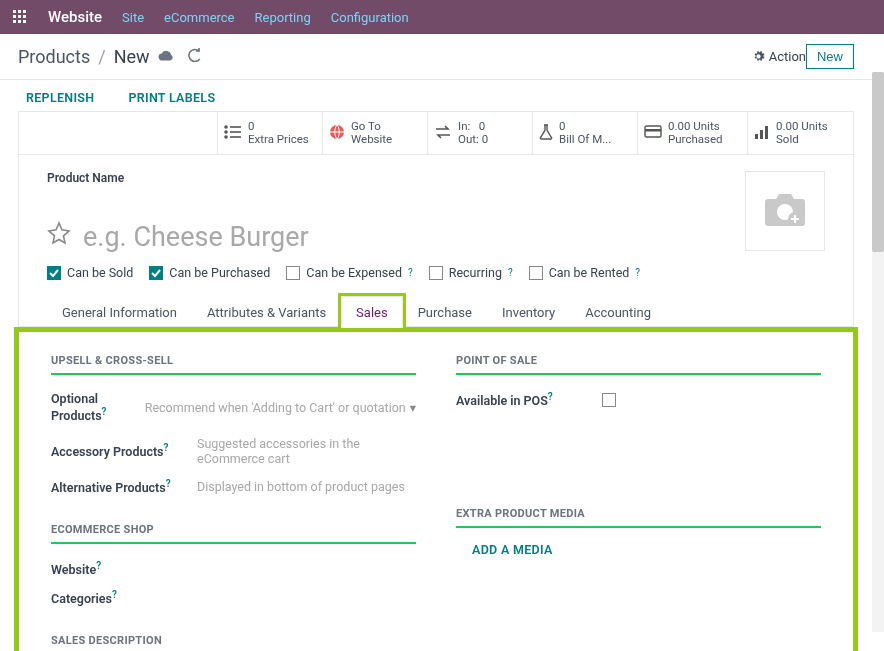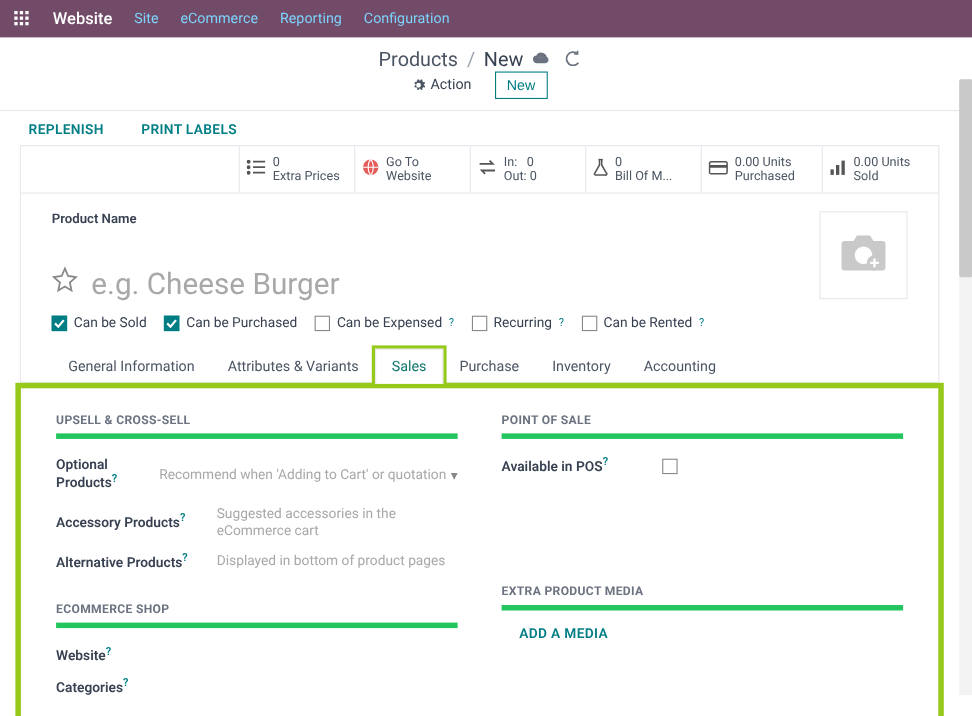--- a/index.html
+++ b/index.html
@@ -9,27 +9,27 @@
   .topbar .apps-icon { width: 16px; height: 16px; }
   .topbar .brand { font-weight: 500; font-size: 15px; }
   .topbar .menu-item { font-size: 13px; color: #7dd3fc; cursor: pointer; }
   
   .main-wrap { position: relative; }
   .scrollbar { position: absolute; right: 0; top: 38px; width: 12px; height: 560px; background: #f3f3f3; }
   .scrollbar-thumb { width: 12px; height: 180px; background: #c9c9c9; border-radius: 2px; }
   
   .content { margin-right: 12px; }
   
-  .header-row { display: flex; align-items: center; justify-content: space-between; padding: 10px 18px 10px 18px; border-bottom: 1px solid #e5e7eb; flex-direction: column; }
+  .header-row { display: flex; align-items: center; justify-content: space-between; padding: 10px 18px 10px 18px; border-bottom: 1px solid #e5e7eb; }
   .breadcrumb { display: flex; align-items: center; gap: 8px; font-size: 18px; }
   .breadcrumb .products-link { color: #4b5563; cursor: pointer; }
   .breadcrumb .sep { color: #9ca3af; }
   .breadcrumb .new-label { color: #374151; }
   .bc-icon { color: #6b7280; font-size: 14px; cursor: pointer; }
-  .header-actions { display: flex; align-items: center; gap: 21px; }
+  .header-actions { display: flex; align-items: center; gap: 0; }
   .action-link { color: #374151; display: flex; align-items: center; gap: 4px; cursor: pointer; font-size: 13px; }
   .new-btn { border: 1.5px solid #017e84; color: #017e84; padding: 4px 10px; background: #fff; cursor: pointer; font-size: 13px; }
   
   .sub-actions { padding: 10px 18px 6px 26px; display: flex; gap: 34px; }
   .sub-action { color: #017e84; font-weight: 600; font-size: 12.5px; letter-spacing: .3px; cursor: pointer; }
   
   .form-sheet { margin: 0 18px; border: 1px solid #e5e7eb; background: #fff; }
   
   .stat-row { display: flex; border-bottom: 1px solid #e5e7eb; }
   .stat-spacer { flex: 1; border-right: 1px solid #e5e7eb; }
@@ -52,28 +52,28 @@
   .check-row { display: flex; flex-wrap: wrap; gap: 16px; padding: 4px 28px 14px 28px; align-items: center; }
   .chk { display: flex; align-items: center; gap: 6px; font-size: 12.5px; cursor: pointer; }
   .chk-box { width: 14px; height: 14px; border: 1.5px solid #017e84; display: inline-flex; align-items: center; justify-content: center; background: #fff; }
   .chk-box.checked { background: #017e84; }
   .chk-box.checked svg { stroke: #fff; }
   .chk-box.plain { border-color: #888; }
   .help { color: #017e84; font-size: 10px; vertical-align: super; }
   
   .tabs { display: flex; padding: 0 28px; border-bottom: 1px solid #e5e7eb; }
   .tab { padding: 8px 14px; font-size: 13px; color: #4b5563; border: 1px solid transparent; border-bottom: none; cursor: pointer; position: relative; top: 2px; }
-  .tab.active { border-color: #e5e7eb; background: #fff; color: #0f766e; }
+  .tab.active { border-color: #e5e7eb; background: #fff; color: #701a75; }
   .tab.highlight { box-shadow: 0 0 0 3px #97C91B; z-index: 2; }
   
   .tab-body { border: 5px solid #97C91B; margin: 0 -5px -5px -5px; padding: 18px 32px 24px 32px; }
   .cols { display: flex; gap: 40px; }
   .col { flex: 1; min-width: 0; }
   
-  .section-head { font-size: 11px; font-weight: 700; color: #6b7280; letter-spacing: .3px; padding-bottom: 6px; border-bottom: 5px solid #22c55e; margin-bottom: 10px; margin-top: 4px; }
+  .section-head { font-size: 11px; font-weight: 700; color: #6b7280; letter-spacing: .3px; padding-bottom: 6px; border-bottom: 2px solid #22c55e; margin-bottom: 10px; margin-top: 4px; }
   .section-head.mt { margin-top: 22px; }
   
   .field-row { display: flex; align-items: center; gap: 16px; padding: 6px 0; }
   .label-col { width: 130px; font-size: 12.5px; font-weight: 600; color: #374151; }
   .val-col { flex: 1; color: #a8a8a8; font-size: 12.5px; display: flex; align-items: center; justify-content: space-between; }
   .caret-down { color: #888; margin-left: 4px; }
   
   .add-media { color: #017e84; font-weight: 600; font-size: 12.5px; letter-spacing: .3px; cursor: pointer; padding: 4px 0 4px 16px; margin-top: 6px; }
 </style>
 </head>

